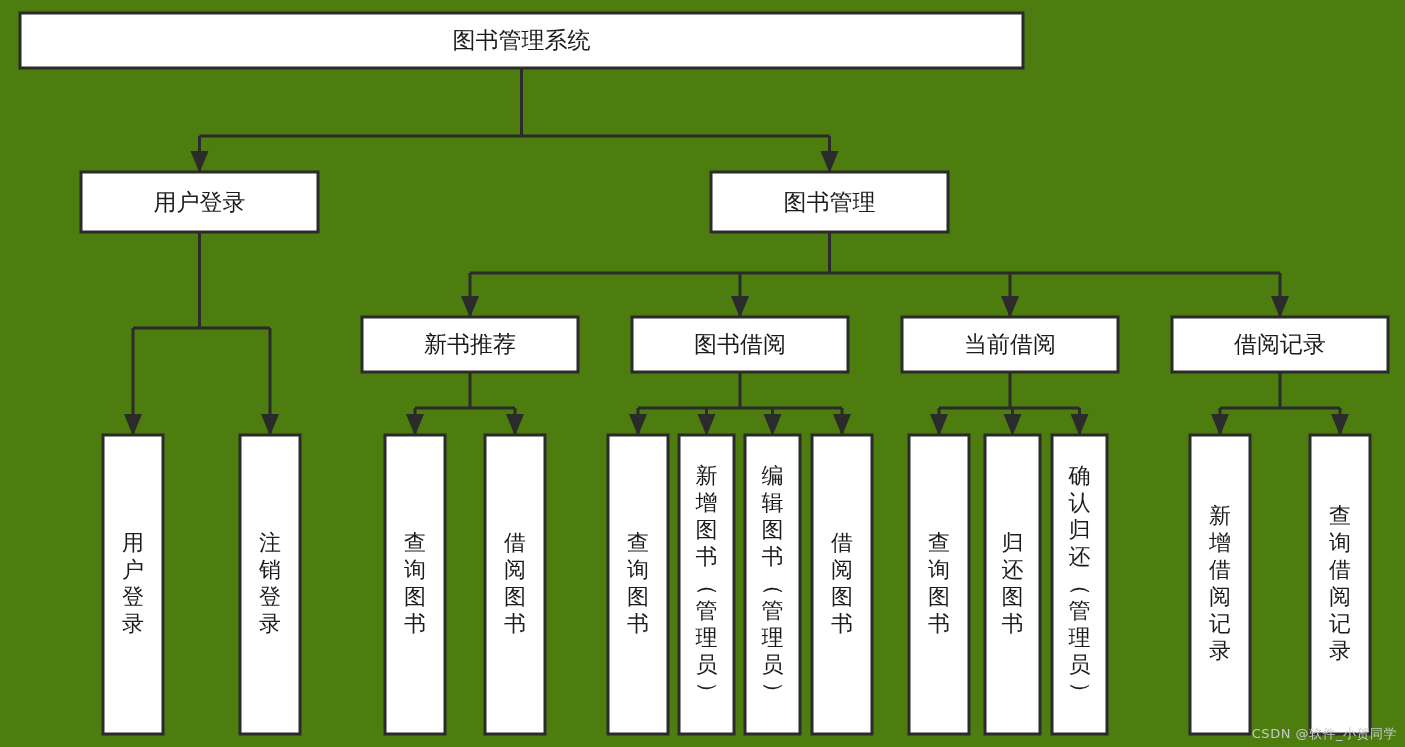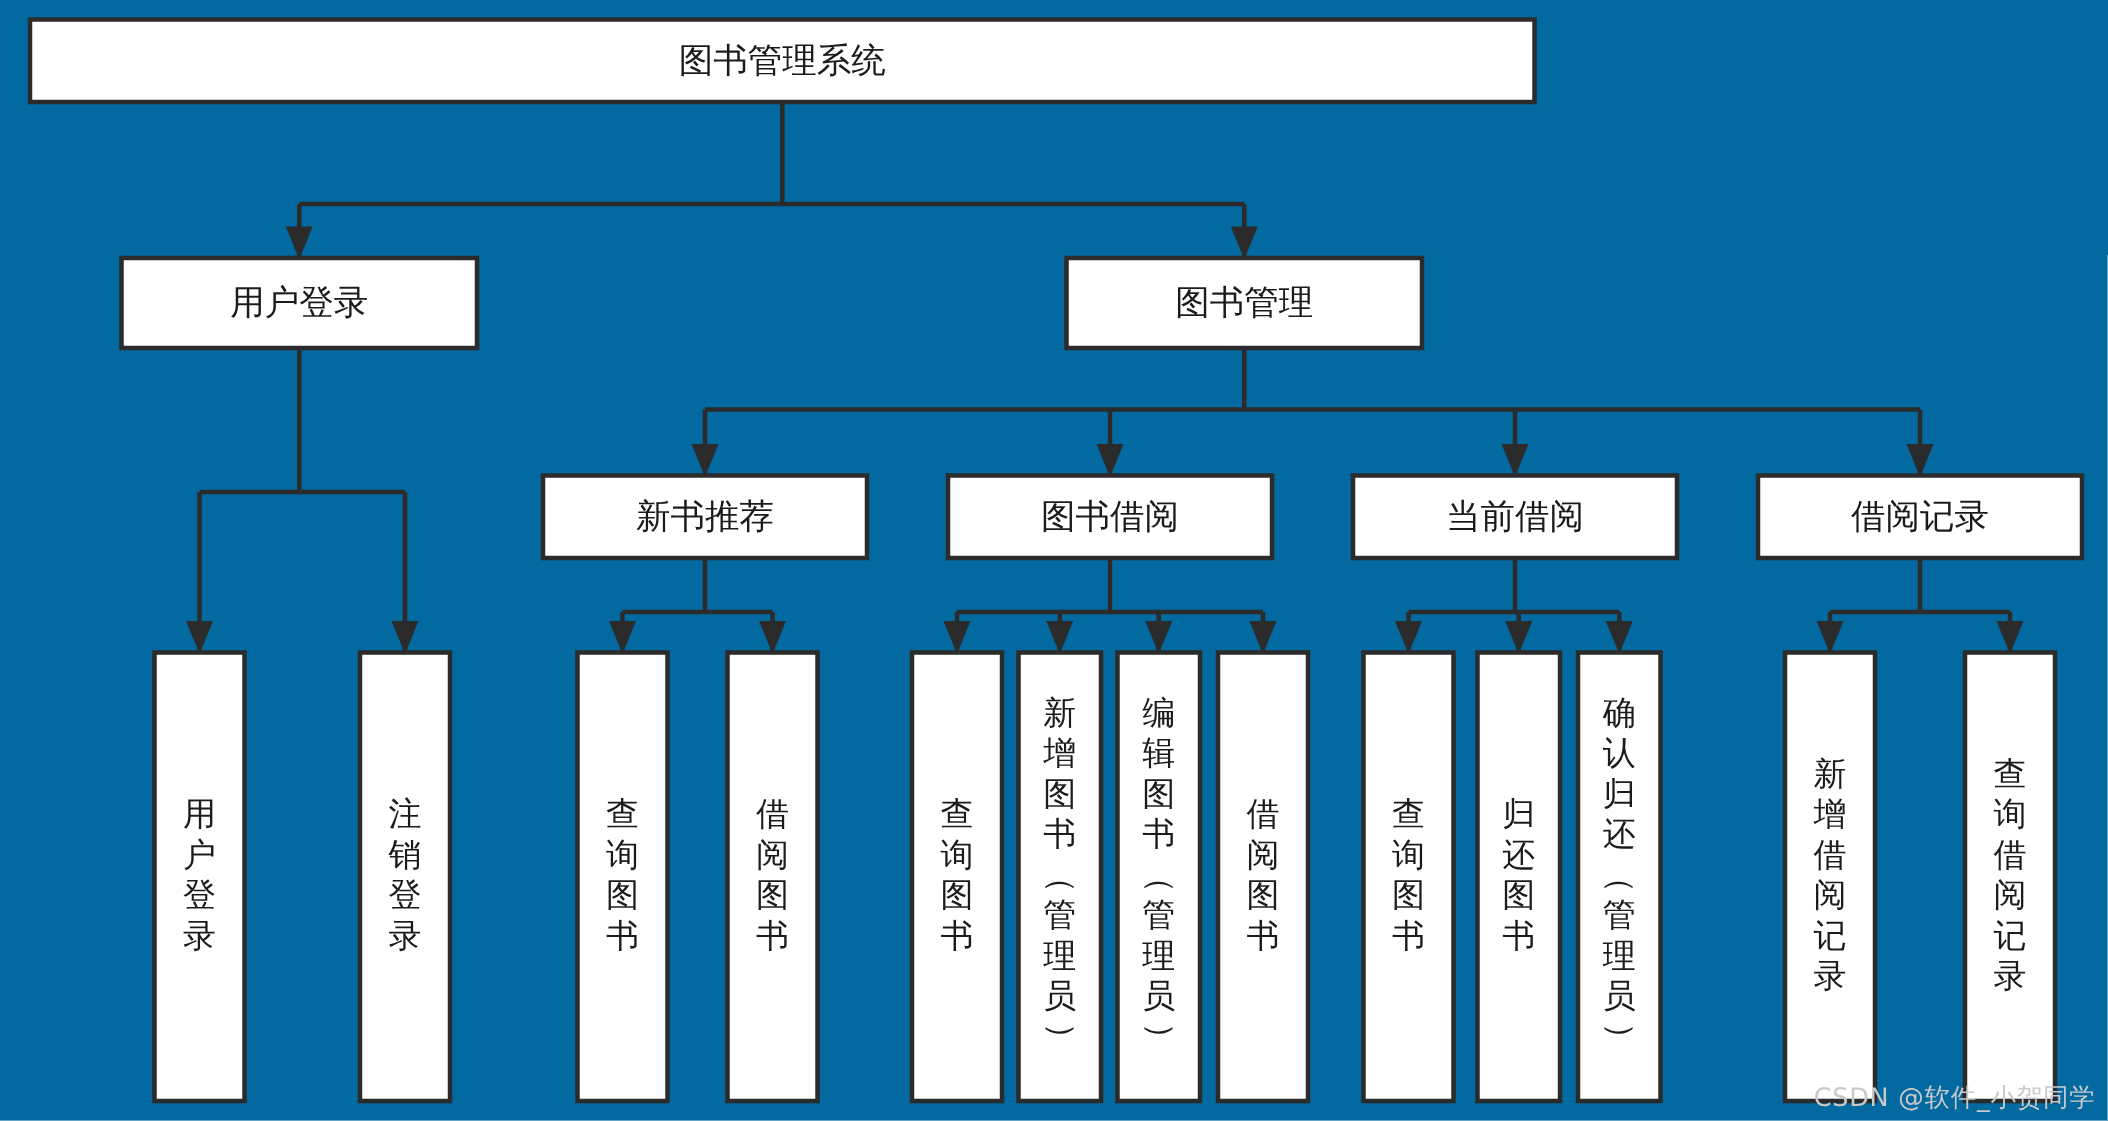--- a/index.html
+++ b/index.html
@@ -11,21 +11,21 @@
   body {
     width: 1405px;
     height: 747px;
     font-family: "DejaVu Sans", "Liberation Sans", sans-serif;
     overflow: hidden;
   }
   #diagram-root {
     position: relative;
     width: 1405px;
     height: 747px;
-    background: #0369a1;
+    background: #4d7c0f;
   }
   svg#flow-svg {
     position: absolute;
     left: 0;
     top: 0;
     width: 1405px;
     height: 747px;
     display: block;
   }
   .node-rect {
@@ -53,21 +53,21 @@
   }
   .arrow-head {
     fill: #2b2b2b;
     stroke: none;
   }
   .watermark {
     position: absolute;
     right: 8px;
     bottom: 4px;
     font-family: "DejaVu Sans", "Liberation Sans", sans-serif;
-    font-size: 17px;
+    font-size: 13px;
     color: #c9c9c9;
     white-space: nowrap;
     letter-spacing: 0.5px;
     pointer-events: none;
   }
 </style>
 </head>
 <body>
 
 <div id="diagram-root">

